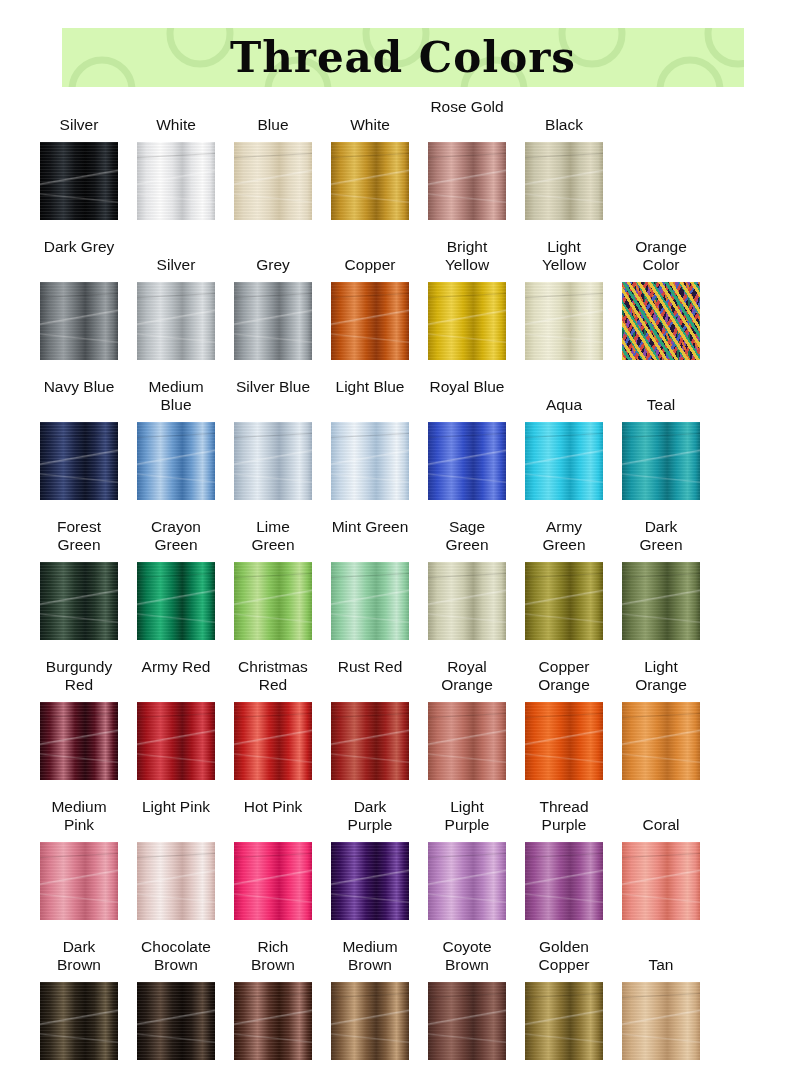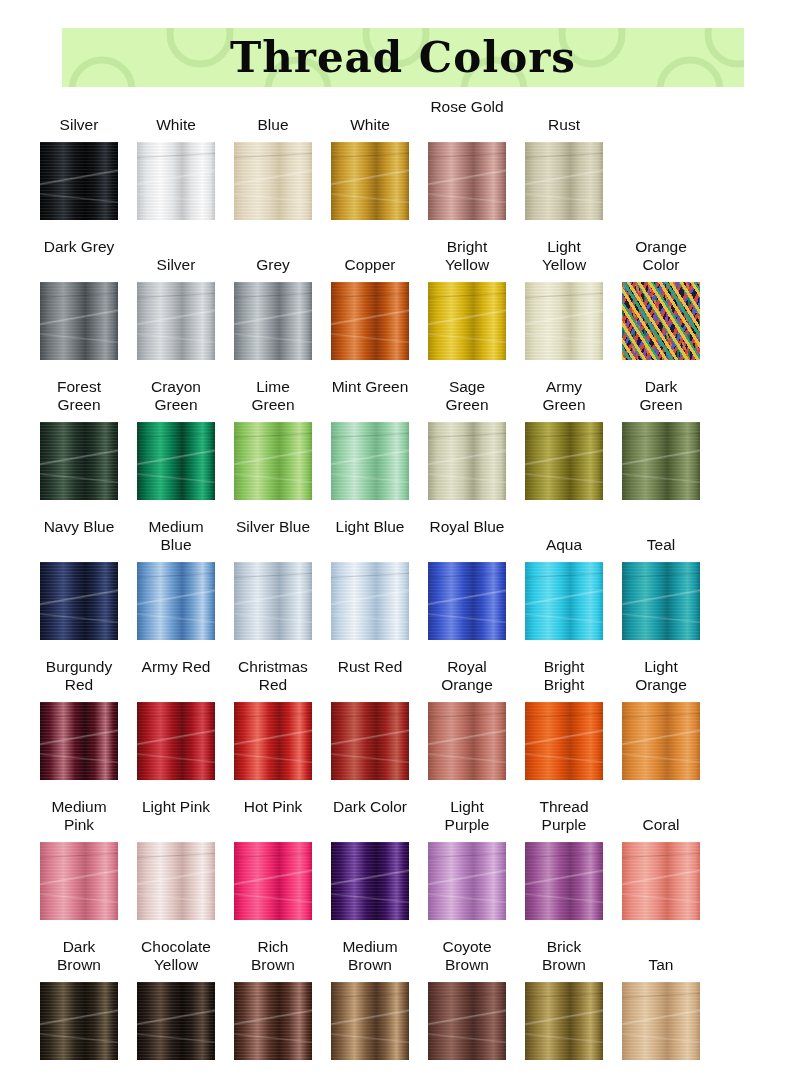--- a/index.html
+++ b/index.html
@@ -195,21 +195,21 @@
       </div>
       <div class="cell" style="left: 388px;">
         <div class="cell-label lines2">Rose Gold</div>
         <div class="swatch">
           <div class="tex" style="background: linear-gradient(to right, rgb(142, 95, 88) 0%, rgb(180, 129, 122) 12%, rgb(220, 174, 166) 30%, rgb(180, 129, 122) 45%, rgb(142, 95, 88) 58%, rgb(180, 129, 122) 70%, rgb(220, 174, 166) 84%, rgb(180, 129, 122) 94%, rgb(142, 95, 88) 100%);"></div>
           <div class="bands"></div>
           <div class="streaks"></div>
         </div>
       </div>
       <div class="cell" style="left: 485px;">
-        <div class="cell-label lines1">Rust</div>
+        <div class="cell-label lines1">Black</div>
         <div class="swatch">
           <div class="tex" style="background: linear-gradient(to right, rgb(176, 171, 141) 0%, rgb(205, 201, 174) 12%, rgb(226, 221, 196) 30%, rgb(205, 201, 174) 45%, rgb(176, 171, 141) 58%, rgb(205, 201, 174) 70%, rgb(226, 221, 196) 84%, rgb(205, 201, 174) 94%, rgb(176, 171, 141) 100%);"></div>
           <div class="bands"></div>
           <div class="streaks"></div>
         </div>
       </div>
     </div>
     <div class="grid-row">
       <div class="cell" style="left: 0px;">
         <div class="cell-label lines2">Dark Grey</div>
@@ -262,20 +262,78 @@
       <div class="cell" style="left: 582px;">
         <div class="cell-label lines2">Orange Color</div>
         <div class="swatch multi">
           <div class="tex"></div>
           <div class="bands"></div>
         </div>
       </div>
     </div>
     <div class="grid-row">
       <div class="cell" style="left: 0px;">
+        <div class="cell-label lines2">Navy Blue</div>
+        <div class="swatch dark">
+          <div class="tex" style="background: linear-gradient(to right, rgb(13, 19, 40) 0%, rgb(27, 36, 71) 12%, rgb(59, 74, 126) 30%, rgb(27, 36, 71) 45%, rgb(13, 19, 40) 58%, rgb(27, 36, 71) 70%, rgb(59, 74, 126) 84%, rgb(27, 36, 71) 94%, rgb(13, 19, 40) 100%);"></div>
+          <div class="bands"></div>
+          <div class="streaks"></div>
+        </div>
+      </div>
+      <div class="cell" style="left: 97px;">
+        <div class="cell-label lines2">Medium Blue</div>
+        <div class="swatch">
+          <div class="tex" style="background: linear-gradient(to right, rgb(65, 116, 173) 0%, rgb(109, 158, 210) 12%, rgb(183, 211, 238) 30%, rgb(109, 158, 210) 45%, rgb(65, 116, 173) 58%, rgb(109, 158, 210) 70%, rgb(183, 211, 238) 84%, rgb(109, 158, 210) 94%, rgb(65, 116, 173) 100%);"></div>
+          <div class="bands"></div>
+          <div class="streaks"></div>
+        </div>
+      </div>
+      <div class="cell" style="left: 194px;">
+        <div class="cell-label lines2">Silver Blue</div>
+        <div class="swatch">
+          <div class="tex" style="background: linear-gradient(to right, rgb(162, 178, 194) 0%, rgb(194, 207, 219) 12%, rgb(230, 238, 245) 30%, rgb(194, 207, 219) 45%, rgb(162, 178, 194) 58%, rgb(194, 207, 219) 70%, rgb(230, 238, 245) 84%, rgb(194, 207, 219) 94%, rgb(162, 178, 194) 100%);"></div>
+          <div class="bands"></div>
+          <div class="streaks"></div>
+        </div>
+      </div>
+      <div class="cell" style="left: 291px;">
+        <div class="cell-label lines2">Light Blue</div>
+        <div class="swatch">
+          <div class="tex" style="background: linear-gradient(to right, rgb(170, 194, 216) 0%, rgb(204, 220, 235) 12%, rgb(240, 246, 251) 30%, rgb(204, 220, 235) 45%, rgb(170, 194, 216) 58%, rgb(204, 220, 235) 70%, rgb(240, 246, 251) 84%, rgb(204, 220, 235) 94%, rgb(170, 194, 216) 100%);"></div>
+          <div class="bands"></div>
+          <div class="streaks"></div>
+        </div>
+      </div>
+      <div class="cell" style="left: 388px;">
+        <div class="cell-label lines2">Royal Blue</div>
+        <div class="swatch">
+          <div class="tex" style="background: linear-gradient(to right, rgb(35, 56, 156) 0%, rgb(52, 80, 203) 12%, rgb(108, 133, 232) 30%, rgb(52, 80, 203) 45%, rgb(35, 56, 156) 58%, rgb(52, 80, 203) 70%, rgb(108, 133, 232) 84%, rgb(52, 80, 203) 94%, rgb(35, 56, 156) 100%);"></div>
+          <div class="bands"></div>
+          <div class="streaks"></div>
+        </div>
+      </div>
+      <div class="cell" style="left: 485px;">
+        <div class="cell-label lines1">Aqua</div>
+        <div class="swatch">
+          <div class="tex" style="background: linear-gradient(to right, rgb(24, 169, 198) 0%, rgb(47, 205, 234) 12%, rgb(98, 224, 244) 30%, rgb(47, 205, 234) 45%, rgb(24, 169, 198) 58%, rgb(47, 205, 234) 70%, rgb(98, 224, 244) 84%, rgb(47, 205, 234) 94%, rgb(24, 169, 198) 100%);"></div>
+          <div class="bands"></div>
+          <div class="streaks"></div>
+        </div>
+      </div>
+      <div class="cell" style="left: 582px;">
+        <div class="cell-label lines1">Teal</div>
+        <div class="swatch">
+          <div class="tex" style="background: linear-gradient(to right, rgb(13, 116, 128) 0%, rgb(23, 154, 168) 12%, rgb(63, 188, 189) 30%, rgb(23, 154, 168) 45%, rgb(13, 116, 128) 58%, rgb(23, 154, 168) 70%, rgb(63, 188, 189) 84%, rgb(23, 154, 168) 94%, rgb(13, 116, 128) 100%);"></div>
+          <div class="bands"></div>
+          <div class="streaks"></div>
+        </div>
+      </div>
+    </div>
+    <div class="grid-row">
+      <div class="cell" style="left: 0px;">
         <div class="cell-label lines2">Forest Green</div>
         <div class="swatch dark">
           <div class="tex" style="background: linear-gradient(to right, rgb(18, 32, 26) 0%, rgb(33, 53, 40) 12%, rgb(72, 97, 79) 30%, rgb(33, 53, 40) 45%, rgb(18, 32, 26) 58%, rgb(33, 53, 40) 70%, rgb(72, 97, 79) 84%, rgb(33, 53, 40) 94%, rgb(18, 32, 26) 100%);"></div>
           <div class="bands"></div>
           <div class="streaks"></div>
         </div>
       </div>
       <div class="cell" style="left: 97px;">
         <div class="cell-label lines2">Crayon Green</div>
         <div class="swatch">
@@ -320,78 +378,20 @@
         <div class="cell-label lines2">Dark Green</div>
         <div class="swatch">
           <div class="tex" style="background: linear-gradient(to right, rgb(73, 87, 47) 0%, rgb(106, 122, 73) 12%, rgb(144, 160, 108) 30%, rgb(106, 122, 73) 45%, rgb(73, 87, 47) 58%, rgb(106, 122, 73) 70%, rgb(144, 160, 108) 84%, rgb(106, 122, 73) 94%, rgb(73, 87, 47) 100%);"></div>
           <div class="bands"></div>
           <div class="streaks"></div>
         </div>
       </div>
     </div>
     <div class="grid-row">
       <div class="cell" style="left: 0px;">
-        <div class="cell-label lines2">Navy Blue</div>
-        <div class="swatch dark">
-          <div class="tex" style="background: linear-gradient(to right, rgb(13, 19, 40) 0%, rgb(27, 36, 71) 12%, rgb(59, 74, 126) 30%, rgb(27, 36, 71) 45%, rgb(13, 19, 40) 58%, rgb(27, 36, 71) 70%, rgb(59, 74, 126) 84%, rgb(27, 36, 71) 94%, rgb(13, 19, 40) 100%);"></div>
-          <div class="bands"></div>
-          <div class="streaks"></div>
-        </div>
-      </div>
-      <div class="cell" style="left: 97px;">
-        <div class="cell-label lines2">Medium Blue</div>
-        <div class="swatch">
-          <div class="tex" style="background: linear-gradient(to right, rgb(65, 116, 173) 0%, rgb(109, 158, 210) 12%, rgb(183, 211, 238) 30%, rgb(109, 158, 210) 45%, rgb(65, 116, 173) 58%, rgb(109, 158, 210) 70%, rgb(183, 211, 238) 84%, rgb(109, 158, 210) 94%, rgb(65, 116, 173) 100%);"></div>
-          <div class="bands"></div>
-          <div class="streaks"></div>
-        </div>
-      </div>
-      <div class="cell" style="left: 194px;">
-        <div class="cell-label lines2">Silver Blue</div>
-        <div class="swatch">
-          <div class="tex" style="background: linear-gradient(to right, rgb(162, 178, 194) 0%, rgb(194, 207, 219) 12%, rgb(230, 238, 245) 30%, rgb(194, 207, 219) 45%, rgb(162, 178, 194) 58%, rgb(194, 207, 219) 70%, rgb(230, 238, 245) 84%, rgb(194, 207, 219) 94%, rgb(162, 178, 194) 100%);"></div>
-          <div class="bands"></div>
-          <div class="streaks"></div>
-        </div>
-      </div>
-      <div class="cell" style="left: 291px;">
-        <div class="cell-label lines2">Light Blue</div>
-        <div class="swatch">
-          <div class="tex" style="background: linear-gradient(to right, rgb(170, 194, 216) 0%, rgb(204, 220, 235) 12%, rgb(240, 246, 251) 30%, rgb(204, 220, 235) 45%, rgb(170, 194, 216) 58%, rgb(204, 220, 235) 70%, rgb(240, 246, 251) 84%, rgb(204, 220, 235) 94%, rgb(170, 194, 216) 100%);"></div>
-          <div class="bands"></div>
-          <div class="streaks"></div>
-        </div>
-      </div>
-      <div class="cell" style="left: 388px;">
-        <div class="cell-label lines2">Royal Blue</div>
-        <div class="swatch">
-          <div class="tex" style="background: linear-gradient(to right, rgb(35, 56, 156) 0%, rgb(52, 80, 203) 12%, rgb(108, 133, 232) 30%, rgb(52, 80, 203) 45%, rgb(35, 56, 156) 58%, rgb(52, 80, 203) 70%, rgb(108, 133, 232) 84%, rgb(52, 80, 203) 94%, rgb(35, 56, 156) 100%);"></div>
-          <div class="bands"></div>
-          <div class="streaks"></div>
-        </div>
-      </div>
-      <div class="cell" style="left: 485px;">
-        <div class="cell-label lines1">Aqua</div>
-        <div class="swatch">
-          <div class="tex" style="background: linear-gradient(to right, rgb(24, 169, 198) 0%, rgb(47, 205, 234) 12%, rgb(98, 224, 244) 30%, rgb(47, 205, 234) 45%, rgb(24, 169, 198) 58%, rgb(47, 205, 234) 70%, rgb(98, 224, 244) 84%, rgb(47, 205, 234) 94%, rgb(24, 169, 198) 100%);"></div>
-          <div class="bands"></div>
-          <div class="streaks"></div>
-        </div>
-      </div>
-      <div class="cell" style="left: 582px;">
-        <div class="cell-label lines1">Teal</div>
-        <div class="swatch">
-          <div class="tex" style="background: linear-gradient(to right, rgb(13, 116, 128) 0%, rgb(23, 154, 168) 12%, rgb(63, 188, 189) 30%, rgb(23, 154, 168) 45%, rgb(13, 116, 128) 58%, rgb(23, 154, 168) 70%, rgb(63, 188, 189) 84%, rgb(23, 154, 168) 94%, rgb(13, 116, 128) 100%);"></div>
-          <div class="bands"></div>
-          <div class="streaks"></div>
-        </div>
-      </div>
-    </div>
-    <div class="grid-row">
-      <div class="cell" style="left: 0px;">
         <div class="cell-label lines2">Burgundy Red</div>
         <div class="swatch dark">
           <div class="tex" style="background: linear-gradient(to right, rgb(45, 7, 16) 0%, rgb(90, 16, 32) 12%, rgb(192, 112, 127) 30%, rgb(90, 16, 32) 45%, rgb(45, 7, 16) 58%, rgb(90, 16, 32) 70%, rgb(192, 112, 127) 84%, rgb(90, 16, 32) 94%, rgb(45, 7, 16) 100%);"></div>
           <div class="bands"></div>
           <div class="streaks"></div>
         </div>
       </div>
       <div class="cell" style="left: 97px;">
         <div class="cell-label lines2">Army Red</div>
         <div class="swatch">
@@ -418,21 +418,21 @@
       </div>
       <div class="cell" style="left: 388px;">
         <div class="cell-label lines2">Royal Orange</div>
         <div class="swatch">
           <div class="tex" style="background: linear-gradient(to right, rgb(154, 83, 70) 0%, rgb(189, 111, 98) 12%, rgb(215, 147, 136) 30%, rgb(189, 111, 98) 45%, rgb(154, 83, 70) 58%, rgb(189, 111, 98) 70%, rgb(215, 147, 136) 84%, rgb(189, 111, 98) 94%, rgb(154, 83, 70) 100%);"></div>
           <div class="bands"></div>
           <div class="streaks"></div>
         </div>
       </div>
       <div class="cell" style="left: 485px;">
-        <div class="cell-label lines2">Bright Bright</div>
+        <div class="cell-label lines2">Copper Orange</div>
         <div class="swatch">
           <div class="tex" style="background: linear-gradient(to right, rgb(189, 61, 5) 0%, rgb(226, 81, 12) 12%, rgb(244, 115, 42) 30%, rgb(226, 81, 12) 45%, rgb(189, 61, 5) 58%, rgb(226, 81, 12) 70%, rgb(244, 115, 42) 84%, rgb(226, 81, 12) 94%, rgb(189, 61, 5) 100%);"></div>
           <div class="bands"></div>
           <div class="streaks"></div>
         </div>
       </div>
       <div class="cell" style="left: 582px;">
         <div class="cell-label lines2">Light Orange</div>
         <div class="swatch">
           <div class="tex" style="background: linear-gradient(to right, rgb(192, 111, 36) 0%, rgb(223, 136, 51) 12%, rgb(240, 166, 89) 30%, rgb(223, 136, 51) 45%, rgb(192, 111, 36) 58%, rgb(223, 136, 51) 70%, rgb(240, 166, 89) 84%, rgb(223, 136, 51) 94%, rgb(192, 111, 36) 100%);"></div>
@@ -460,21 +460,21 @@
       </div>
       <div class="cell" style="left: 194px;">
         <div class="cell-label lines2">Hot Pink</div>
         <div class="swatch">
           <div class="tex" style="background: linear-gradient(to right, rgb(208, 15, 85) 0%, rgb(247, 45, 114) 12%, rgb(255, 95, 149) 30%, rgb(247, 45, 114) 45%, rgb(208, 15, 85) 58%, rgb(247, 45, 114) 70%, rgb(255, 95, 149) 84%, rgb(247, 45, 114) 94%, rgb(208, 15, 85) 100%);"></div>
           <div class="bands"></div>
           <div class="streaks"></div>
         </div>
       </div>
       <div class="cell" style="left: 291px;">
-        <div class="cell-label lines2">Dark Color</div>
+        <div class="cell-label lines2">Dark Purple</div>
         <div class="swatch dark">
           <div class="tex" style="background: linear-gradient(to right, rgb(34, 7, 59) 0%, rgb(58, 16, 96) 12%, rgb(123, 74, 170) 30%, rgb(58, 16, 96) 45%, rgb(34, 7, 59) 58%, rgb(58, 16, 96) 70%, rgb(123, 74, 170) 84%, rgb(58, 16, 96) 94%, rgb(34, 7, 59) 100%);"></div>
           <div class="bands"></div>
           <div class="streaks"></div>
         </div>
       </div>
       <div class="cell" style="left: 388px;">
         <div class="cell-label lines2">Light Purple</div>
         <div class="swatch">
           <div class="tex" style="background: linear-gradient(to right, rgb(156, 102, 166) 0%, rgb(185, 131, 194) 12%, rgb(220, 180, 223) 30%, rgb(185, 131, 194) 45%, rgb(156, 102, 166) 58%, rgb(185, 131, 194) 70%, rgb(220, 180, 223) 84%, rgb(185, 131, 194) 94%, rgb(156, 102, 166) 100%);"></div>
@@ -502,21 +502,21 @@
     <div class="grid-row">
       <div class="cell" style="left: 0px;">
         <div class="cell-label lines2">Dark Brown</div>
         <div class="swatch dark">
           <div class="tex" style="background: linear-gradient(to right, rgb(21, 16, 10) 0%, rgb(43, 35, 24) 12%, rgb(106, 92, 68) 30%, rgb(43, 35, 24) 45%, rgb(21, 16, 10) 58%, rgb(43, 35, 24) 70%, rgb(106, 92, 68) 84%, rgb(43, 35, 24) 94%, rgb(21, 16, 10) 100%);"></div>
           <div class="bands"></div>
           <div class="streaks"></div>
         </div>
       </div>
       <div class="cell" style="left: 97px;">
-        <div class="cell-label lines2">Chocolate Yellow</div>
+        <div class="cell-label lines2">Chocolate Brown</div>
         <div class="swatch dark">
           <div class="tex" style="background: linear-gradient(to right, rgb(16, 10, 7) 0%, rgb(36, 26, 20) 12%, rgb(92, 72, 58) 30%, rgb(36, 26, 20) 45%, rgb(16, 10, 7) 58%, rgb(36, 26, 20) 70%, rgb(92, 72, 58) 84%, rgb(36, 26, 20) 94%, rgb(16, 10, 7) 100%);"></div>
           <div class="bands"></div>
           <div class="streaks"></div>
         </div>
       </div>
       <div class="cell" style="left: 194px;">
         <div class="cell-label lines2">Rich Brown</div>
         <div class="swatch dark">
           <div class="tex" style="background: linear-gradient(to right, rgb(53, 25, 15) 0%, rgb(90, 51, 40) 12%, rgb(168, 118, 106) 30%, rgb(90, 51, 40) 45%, rgb(53, 25, 15) 58%, rgb(90, 51, 40) 70%, rgb(168, 118, 106) 84%, rgb(90, 51, 40) 94%, rgb(53, 25, 15) 100%);"></div>
@@ -534,21 +534,21 @@
       </div>
       <div class="cell" style="left: 388px;">
         <div class="cell-label lines2">Coyote Brown</div>
         <div class="swatch">
           <div class="tex" style="background: linear-gradient(to right, rgb(74, 42, 36) 0%, rgb(107, 64, 56) 12%, rgb(147, 101, 90) 30%, rgb(107, 64, 56) 45%, rgb(74, 42, 36) 58%, rgb(107, 64, 56) 70%, rgb(147, 101, 90) 84%, rgb(107, 64, 56) 94%, rgb(74, 42, 36) 100%);"></div>
           <div class="bands"></div>
           <div class="streaks"></div>
         </div>
       </div>
       <div class="cell" style="left: 485px;">
-        <div class="cell-label lines2">Brick Brown</div>
+        <div class="cell-label lines2">Golden Copper</div>
         <div class="swatch">
           <div class="tex" style="background: linear-gradient(to right, rgb(94, 77, 28) 0%, rgb(138, 115, 51) 12%, rgb(192, 169, 100) 30%, rgb(138, 115, 51) 45%, rgb(94, 77, 28) 58%, rgb(138, 115, 51) 70%, rgb(192, 169, 100) 84%, rgb(138, 115, 51) 94%, rgb(94, 77, 28) 100%);"></div>
           <div class="bands"></div>
           <div class="streaks"></div>
         </div>
       </div>
       <div class="cell" style="left: 582px;">
         <div class="cell-label lines1">Tan</div>
         <div class="swatch">
           <div class="tex" style="background: linear-gradient(to right, rgb(187, 148, 106) 0%, rgb(212, 176, 134) 12%, rgb(232, 205, 169) 30%, rgb(212, 176, 134) 45%, rgb(187, 148, 106) 58%, rgb(212, 176, 134) 70%, rgb(232, 205, 169) 84%, rgb(212, 176, 134) 94%, rgb(187, 148, 106) 100%);"></div>

